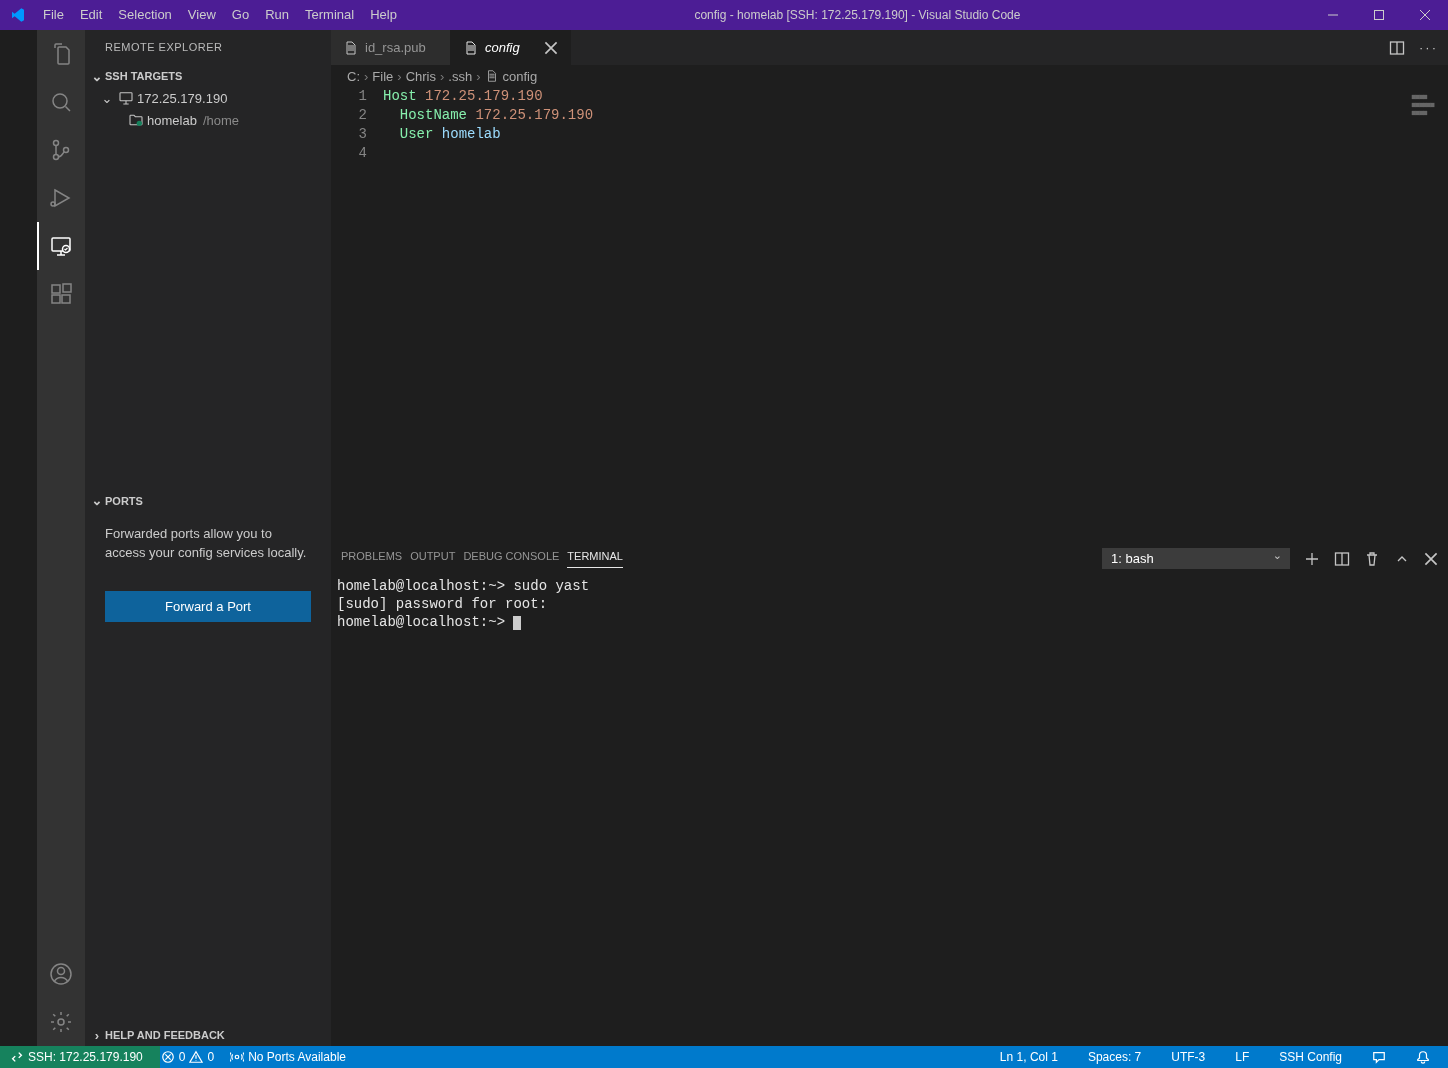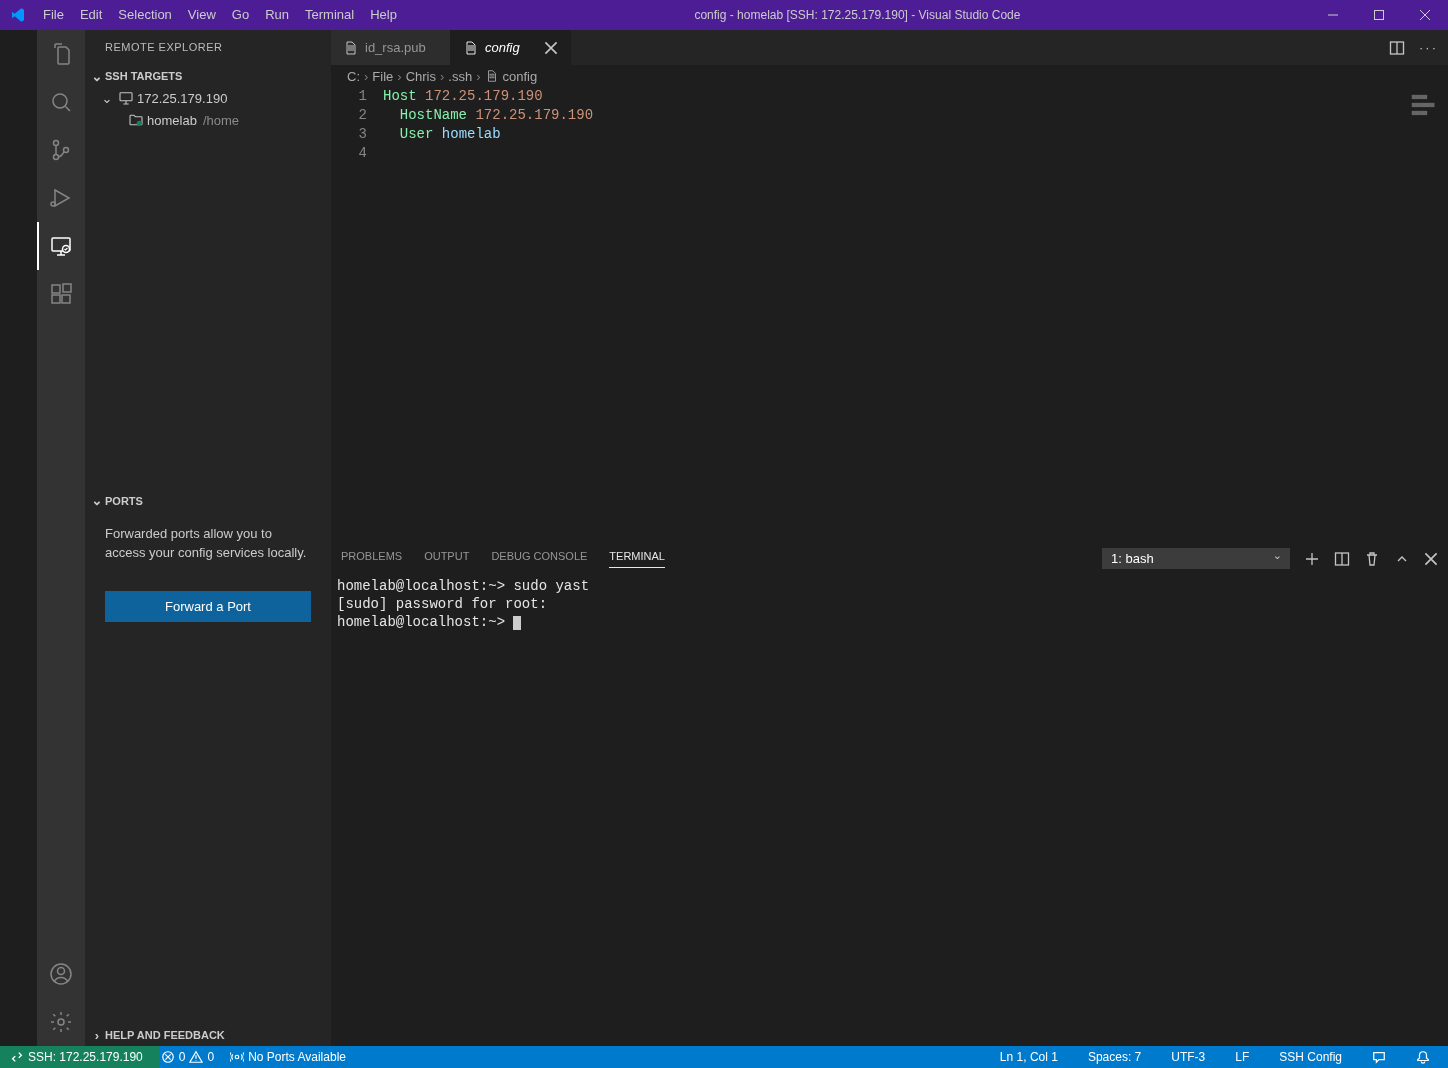--- a/index.html
+++ b/index.html
@@ -141,21 +141,21 @@
 .tk-string { color: #ce9178; }
 .tk-ident { color: #9cdcfe; }
 .minimap { position: absolute; right: 14px; top: 4px; font-size: 7px; color: #666; letter-spacing: -0.5px; }
 .panel {
   height: 505px;
   border-top: 1px solid #1e1e1e;
   background: #1e1e1e;
   display: flex;
   flex-direction: column;
 }
-.panel-tabs { height: 33px; display: flex; align-items: center; padding: 0 10px; gap: 22px; color: #969696; font-size: 11px; }
+.panel-tabs { height: 33px; display: flex; align-items: center; padding: 0 10px; gap: 8px; color: #969696; font-size: 11px; }
 .panel-tab { cursor: default; padding-bottom: 5px; }
 .panel-tab.active { color: #e7e7e7; border-bottom: 1px solid #e7e7e7; }
 .panel-actions { margin-left: auto; display: flex; align-items: center; gap: 14px; color: #c5c5c5; }
 .term-select {
   background: #3c3c3c;
   border: 1px solid #3c3c3c;
   color: #ffffff;
   font-size: 13px;
   padding: 2px 24px 2px 8px;
   width: 188px;

